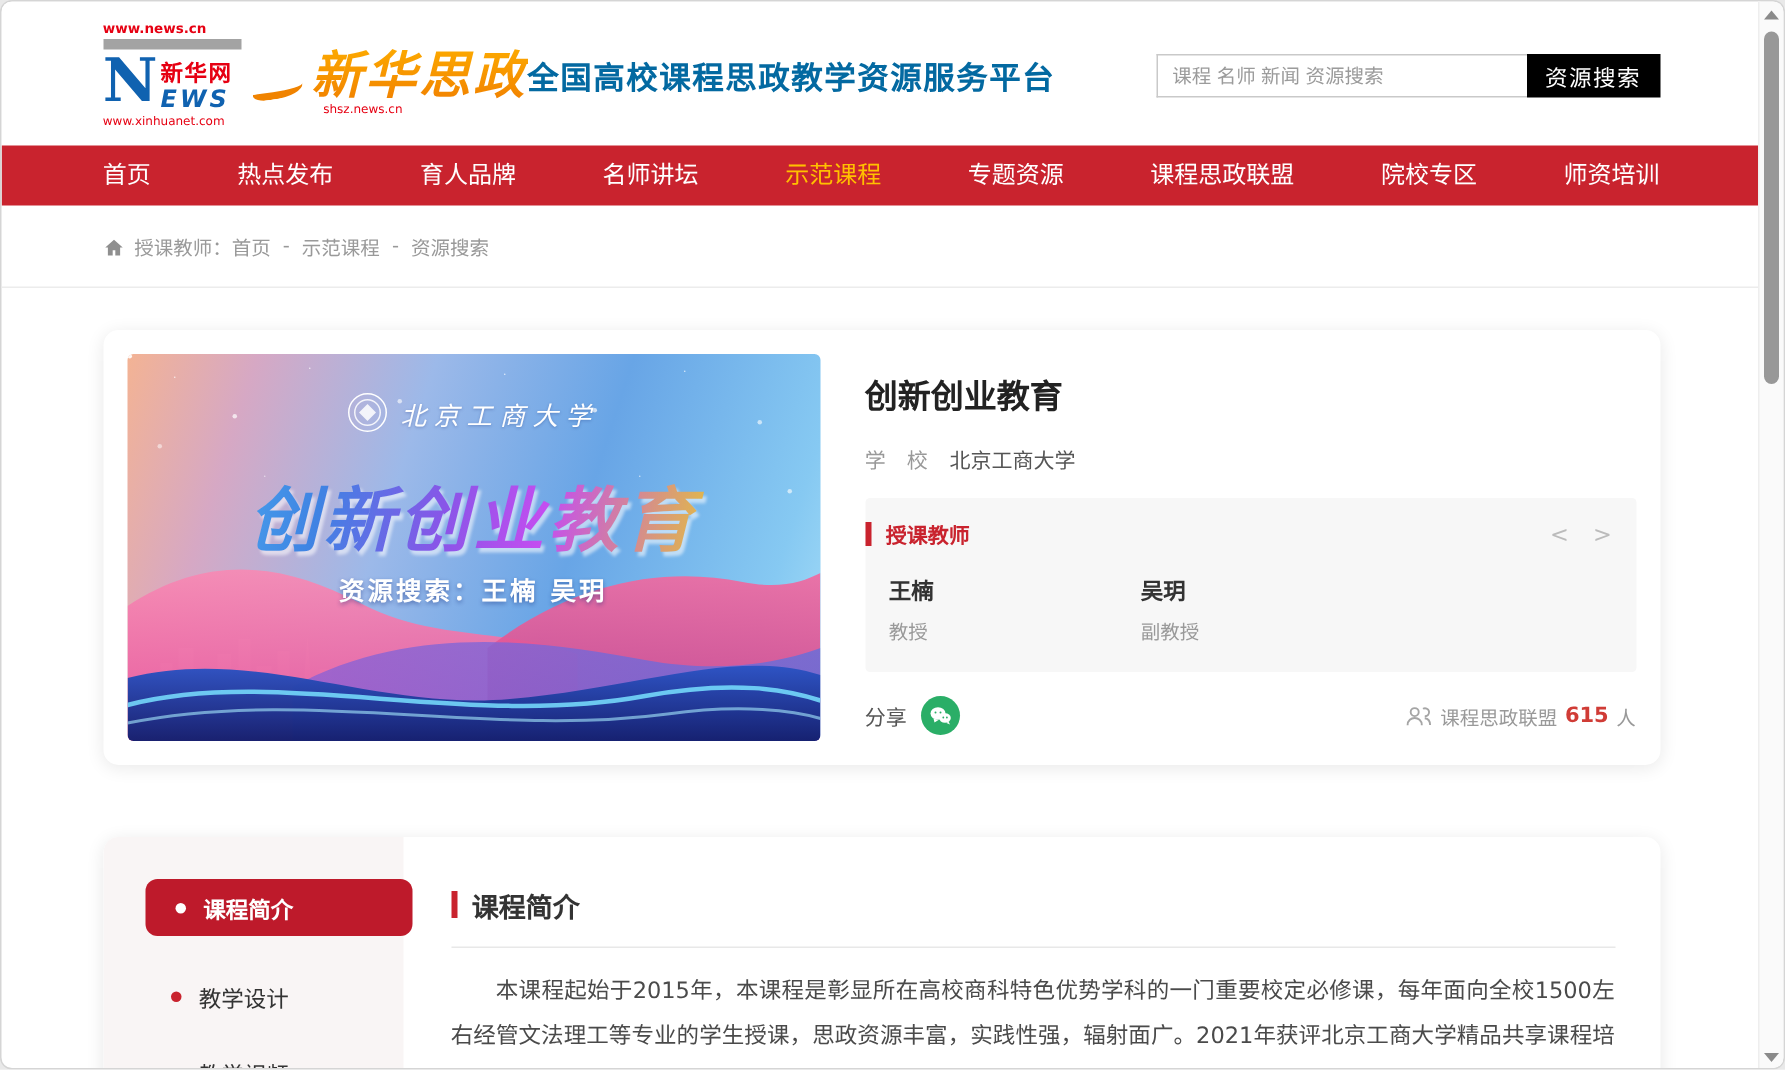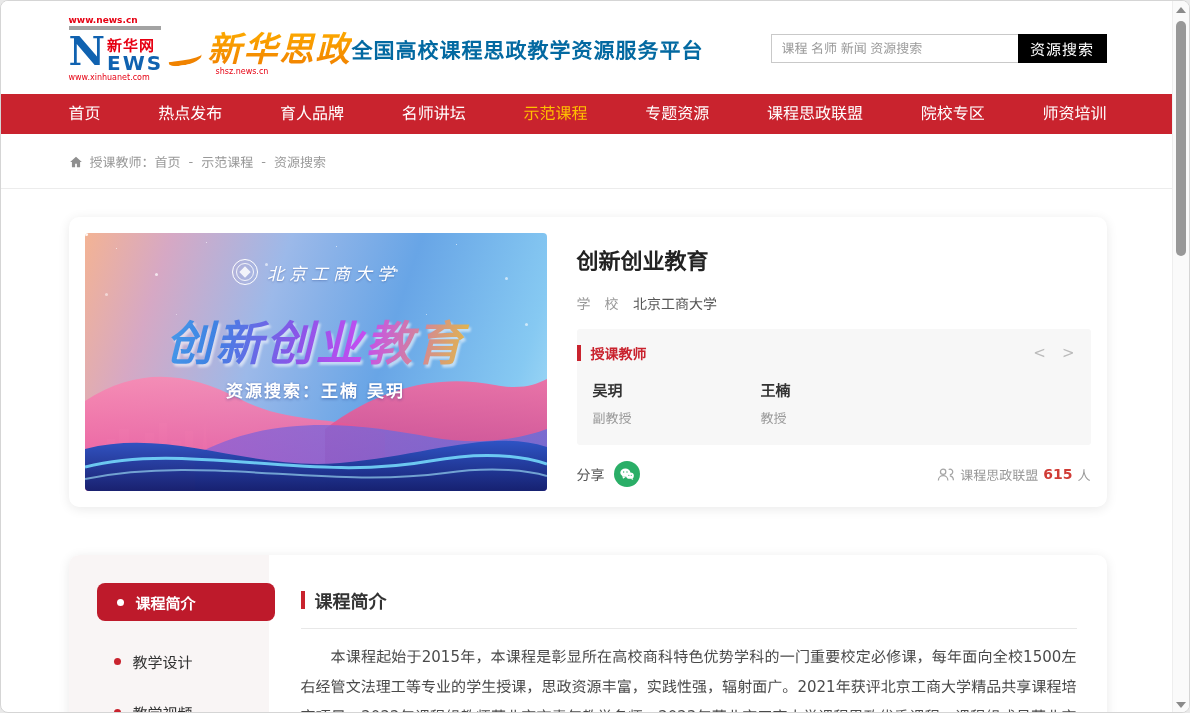--- a/index.html
+++ b/index.html
@@ -9,26 +9,26 @@
     border:1px solid #d5d5d5; border-radius:8px; overflow:hidden; margin:0 auto;
   }
   .viewport { position:absolute; left:0; top:0; width:1173px; height:713px; overflow:hidden; }
   .container { width:1038px; margin:0 auto; }
 
   
   .header { padding:14px 0 12px; background:#fff; }
   .header .container { display:flex; align-items:center; }
   .logo-block { display:flex; align-items:center; }
   .xinhua-logo { display:flex; flex-direction:column; width:105px; }
-  .logo-url-top { color:#e60012; font-size:9px; font-weight:bold; border-bottom:4px solid #a3a3a3; padding-bottom:1px; width:92px; }
+  .logo-url-top { color:#e60012; font-size:9px; font-weight:bold; border-bottom:7px solid #a3a3a3; padding-bottom:1px; width:92px; }
   .logo-main { display:flex; align-items:flex-start; margin-top:1px; }
   .logo-n { font-size:40px; line-height:40px; font-weight:bold; color:#1062b0; font-family:"DejaVu Serif","Liberation Serif",serif; }
   .logo-stack { display:flex; flex-direction:column; margin-left:2px; margin-top:3px; }
   .logo-xinhuanet { color:#e60012; font-size:15px; font-weight:bold; letter-spacing:1px; }
-  .logo-ews { color:#1062b0; font-size:20px; font-weight:bold; letter-spacing:2px; line-height:16px; }
+  .logo-ews { color:#1062b0; font-size:16px; font-weight:bold; letter-spacing:2px; line-height:16px;font-style:italic; }
   .logo-url-bottom { color:#e60012; font-size:8px; margin-top:2px; }
   .logo-swoosh { width:34px; height:14px; border-bottom:5px solid #f08300; border-radius:0 0 60% 30%; transform:rotate(-8deg); margin:18px 2px 0 -6px; }
   .brand-block { display:flex; flex-direction:column; margin-left:4px; }
   .brand-text { font-size:34px; font-weight:900; font-style:italic; letter-spacing:2px;
     background:linear-gradient(180deg,#ffb300,#f07d00); -webkit-background-clip:text; background-clip:text; color:transparent;
     font-family:"DejaVu Serif","Liberation Serif",serif; }
   .brand-url { color:#e60012; font-size:8px; margin-top:-4px; margin-left:8px; }
   .site-title { font-size:21px; font-weight:bold; color:#0369a1; margin-left:0; letter-spacing:1px; }
   .search-area { margin-left:auto; display:flex; align-items:center; }
   .search-input { width:247px; height:29px; border:1px solid #c9c9c9; border-right:none; padding:0 10px; font-size:13px; color:#333; outline:none; }
@@ -242,26 +242,26 @@
             <div class="panel-head">
               <span class="red-bar"></span>
               <span class="panel-title">授课教师</span>
               <span class="panel-arrows">
                 <span class="panel-arrow">&lt;</span>
                 <span class="panel-arrow">&gt;</span>
               </span>
             </div>
             <div class="teacher-list">
               <div class="teacher">
+                <div class="teacher-name">王楠</div>
+                <div class="teacher-rank">教授</div>
+              </div>
+              <div class="teacher">
                 <div class="teacher-name">吴玥</div>
                 <div class="teacher-rank">副教授</div>
-              </div>
-              <div class="teacher">
-                <div class="teacher-name">王楠</div>
-                <div class="teacher-rank">教授</div>
               </div>
             </div>
           </div>
           <div class="share-row">
             <span class="share-label">分享</span>
             <span class="wechat-btn">
               <svg width="16" height="14" viewBox="0 0 24 20">
                 <ellipse cx="9.5" cy="8" rx="7.5" ry="6.2" fill="#fff"></ellipse>
                 <path d="M5 13 l1 4 4-2.5 z" fill="#fff"></path>
                 <ellipse cx="16.5" cy="12.5" rx="5.8" ry="4.8" fill="#fff"></ellipse>

